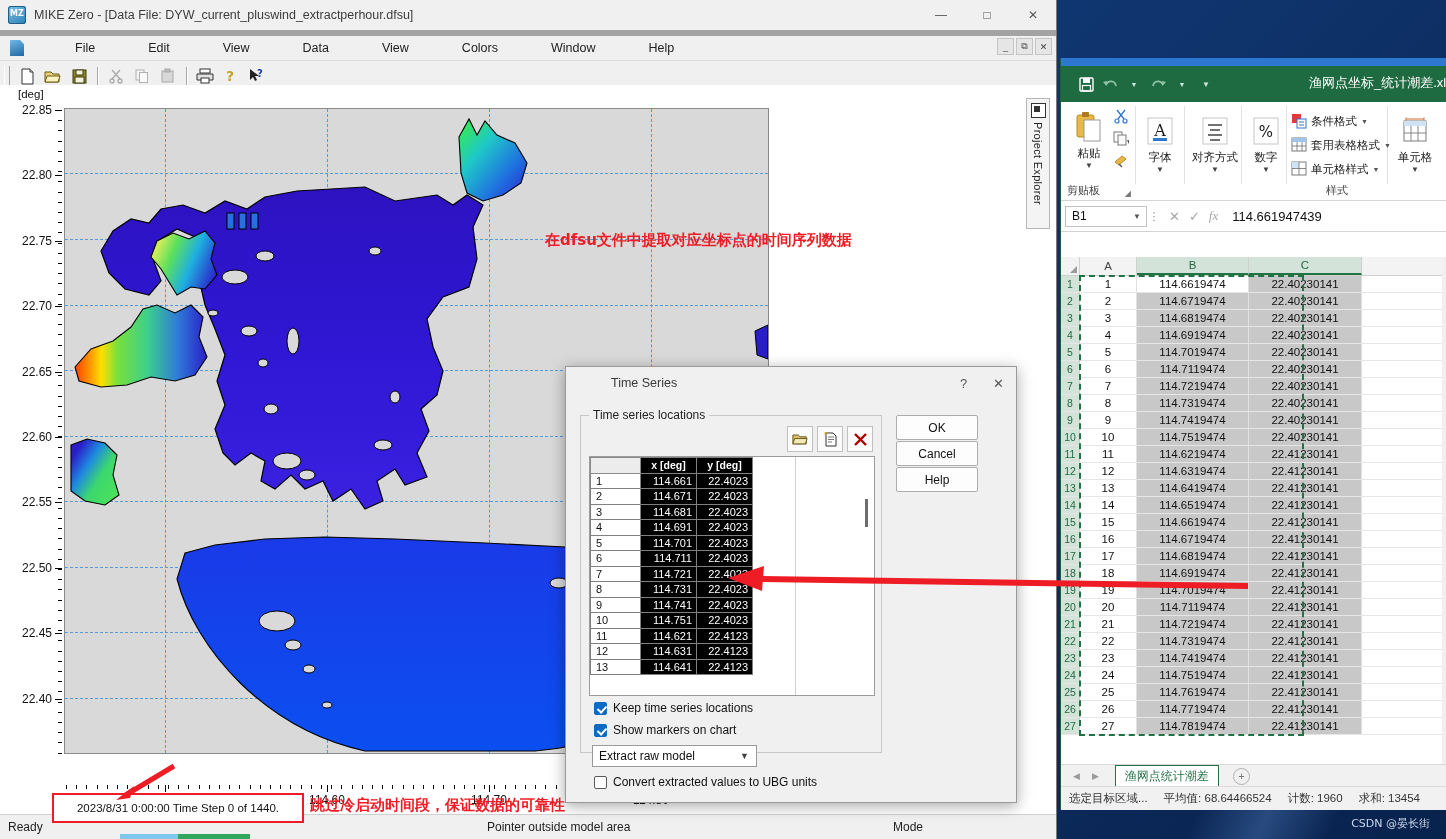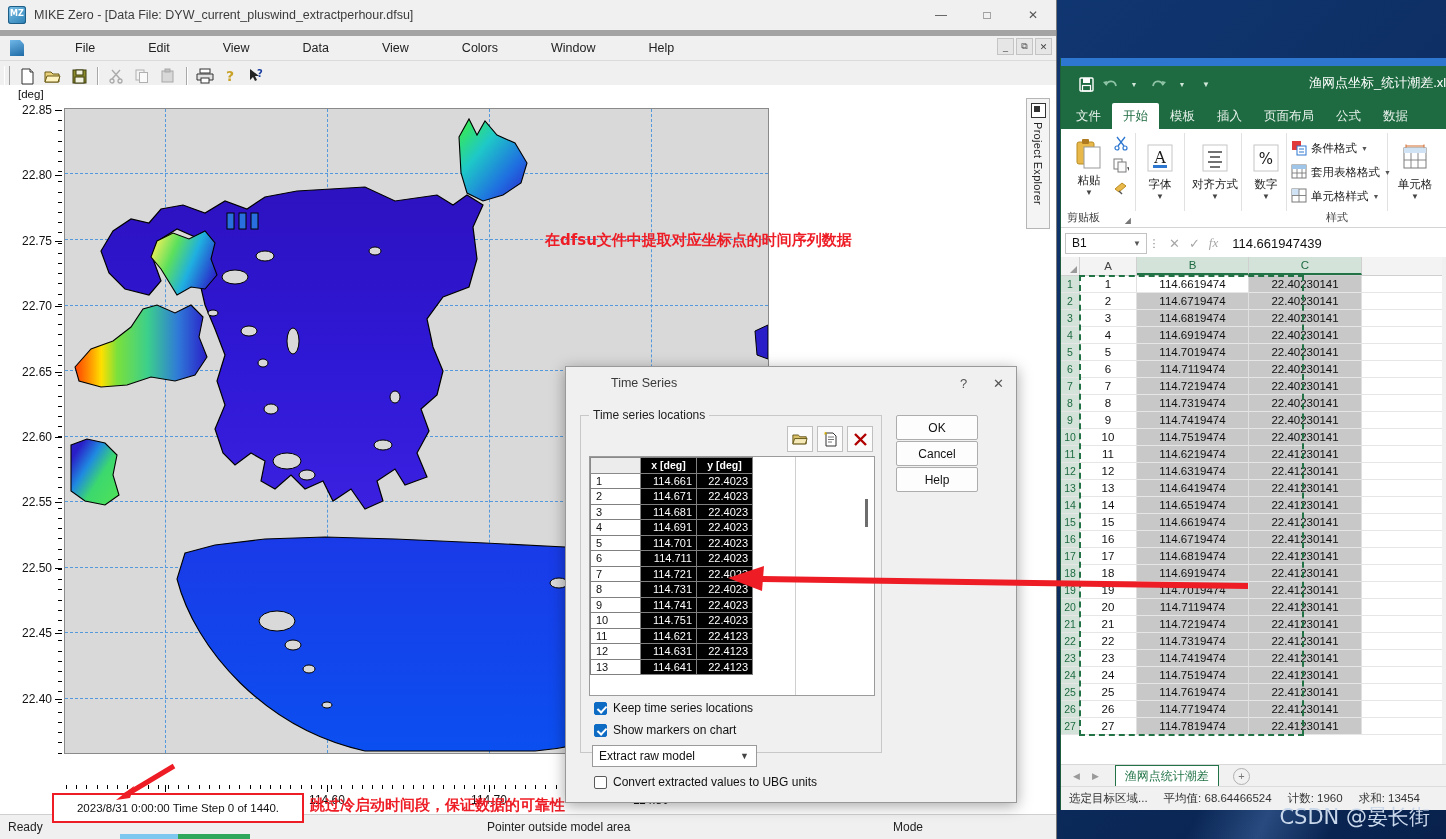--- a/index.html
+++ b/index.html
@@ -268,21 +268,21 @@
     border-bottom:none;display:flex;align-items:center;font-size:12px;color:#217346;
   }
   .sb-plus{margin-left:14px;width:15px;height:15px;border:1px solid #b0b0b0;border-radius:50%;
     display:flex;align-items:center;justify-content:center;font-size:11px;color:#777;}
   .xl-statusbar{
     position:absolute;left:0;right:0;bottom:0;height:23px;background:#f1f1f1;
     border-top:1px solid #dcdcdc;display:flex;align-items:center;
     font-size:11.5px;color:#333;gap:16px;padding-left:8px;white-space:nowrap;
   }
   #csdn{
-    position:absolute;right:16px;bottom:8px;font-size:21px;color:#c9d7ea;z-index:90;
+    position:absolute;right:16px;bottom:8px;font-size:11px;color:#c9d7ea;z-index:90;
     font-family:"DejaVu Sans",sans-serif;
   }
   
   #xl-vscroll{position:absolute;right:0;top:199px;bottom:45px;width:5px;background:#f0f0f0;}
 </style>
 </head>
 <body>
 
 <div id="desktop"></div>
 
@@ -851,29 +851,20 @@
       <div class="xl-qicon">
           <span style="font-size:7px;">▼</span>
         </div>
       <div class="xl-qicon">
           <span style="font-size:8px;">▼</span>
         </div>
     </div>
     <div class="xl-doctitle">渔网点坐标_统计潮差.xls</div>
   </div>
 
-  <div class="xl-tabs">
-    <div class="xl-tab">文件</div>
-    <div class="xl-tab active">开始</div>
-    <div class="xl-tab">模板</div>
-    <div class="xl-tab">插入</div>
-    <div class="xl-tab">页面布局</div>
-    <div class="xl-tab">公式</div>
-    <div class="xl-tab">数据</div>
-  </div>
 
   <div class="xl-ribbon">
 
     <div class="rib-group" style="width:74px;">
       <div style="display:flex;">
         <div class="rib-big">
           <div class="ico">
             <svg width="32" height="34" viewBox="0 0 32 34">
                 <rect x="4" y="5" width="17" height="22" rx="2" fill="#e8b84b" stroke="#b98b20"></rect>
                 <rect x="9" y="2" width="7" height="5" rx="1" fill="#b07a20"></rect>

